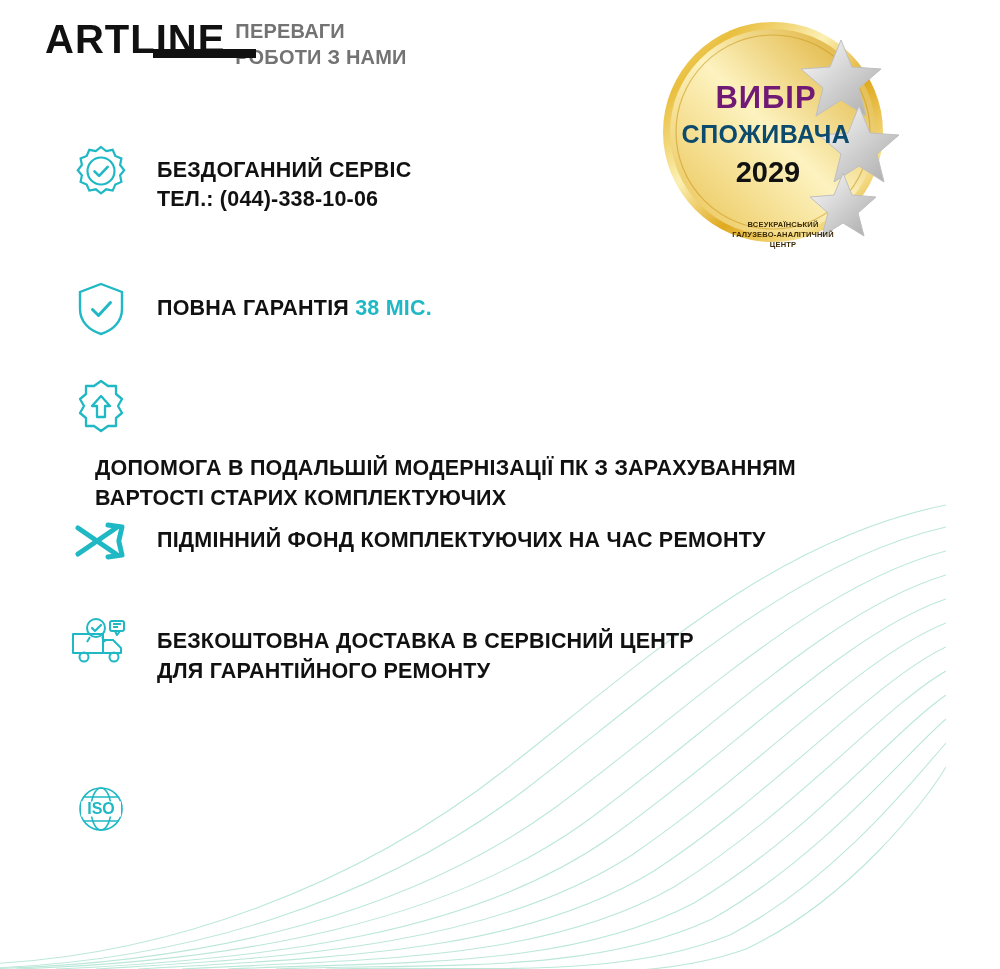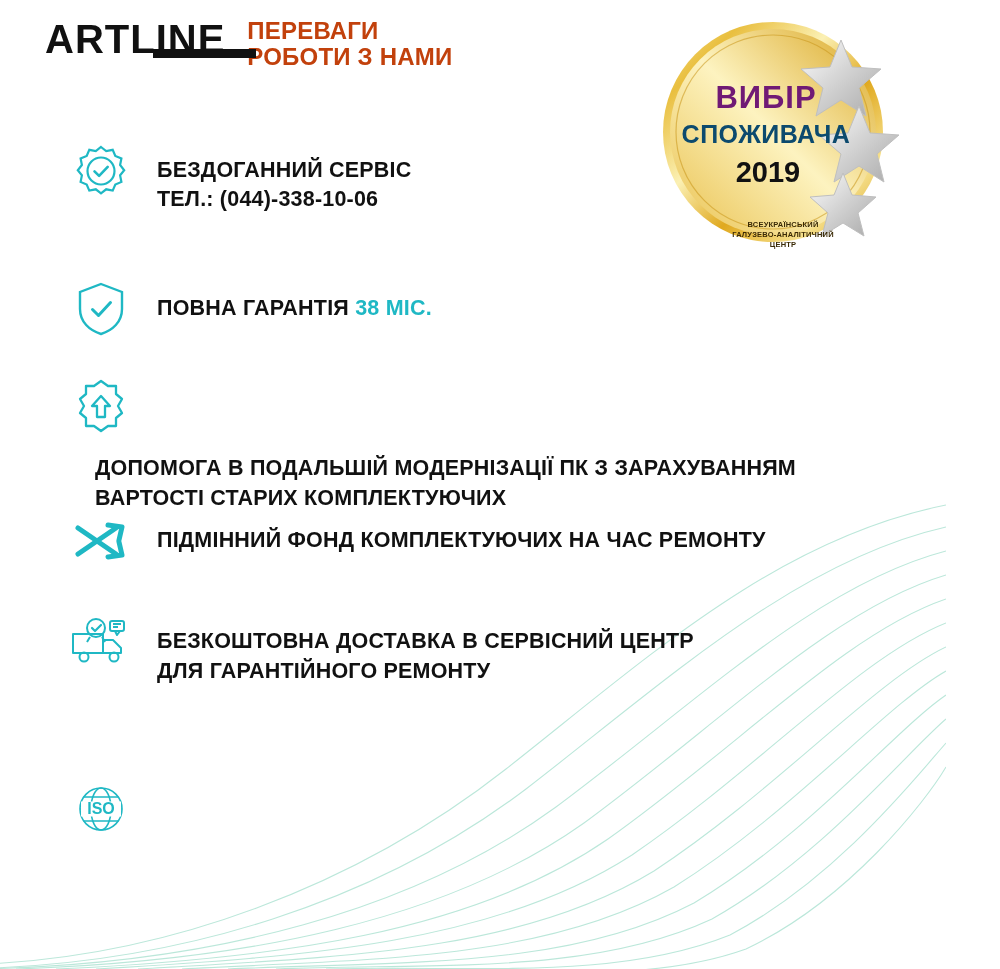--- a/index.html
+++ b/index.html
@@ -47,26 +47,26 @@
   }
   .logo-bar {
     position: absolute;
     left: 108px;
     top: 33px;
     width: 103px;
     height: 9px;
     background: #111;
   }
   .header-sub {
-    margin-left: 22px;
+    margin-left: 10px;
     padding-top: 2px;
     font-weight: bold;
-    font-size: 24px;
+    font-size: 20px;
     line-height: 26px;
-    color: #c2410c;
+    color: #737373;
     letter-spacing: .2px;
     text-transform: uppercase;
   }
 
   
   .badge {
     position: absolute;
     right: 28px; top: 8px;
     width: 255px; height: 255px;
   }
@@ -213,21 +213,21 @@
       <circle cx="110" cy="124" r="97" fill="none" stroke="#c8951a" stroke-width="1.2" opacity=".55"></circle>
 
       <g fill="url(#silver)" stroke="#bfbfbf" stroke-width="1">
         <path d="M178 32 l11 27 29 2 -22 19 7 28 -25 -16 -25 16 7 -28 -22 -19 29 -2 z"></path>
         <path d="M196 98 l11 27 29 2 -22 19 7 28 -25 -16 -25 16 7 -28 -22 -19 29 -2 z"></path>
         <path d="M180 165 l9 22 24 2 -18 16 6 23 -21 -13 -21 13 6 -23 -18 -16 24 -2 z"></path>
       </g>
     </svg>
     <div class="badge-txt-choice">ВИБІР</div>
     <div class="badge-txt-consumer">СПОЖИВАЧА</div>
-    <div class="badge-txt-year">2019</div>
+    <div class="badge-txt-year">2029</div>
     <div class="badge-txt-org" style="white-space: pre-line;">ВСЕУКРАЇНСЬКИЙ
 ГАЛУЗЕВО-АНАЛІТИЧНИЙ
 ЦЕНТР</div>
   </div>
 
   <div class="features">
 
     <div class="feature f0">
       <div class="icon">
         <svg width="58" height="58" viewBox="0 0 58 58" fill="none" stroke="#1fb8c4" stroke-width="2.2">

